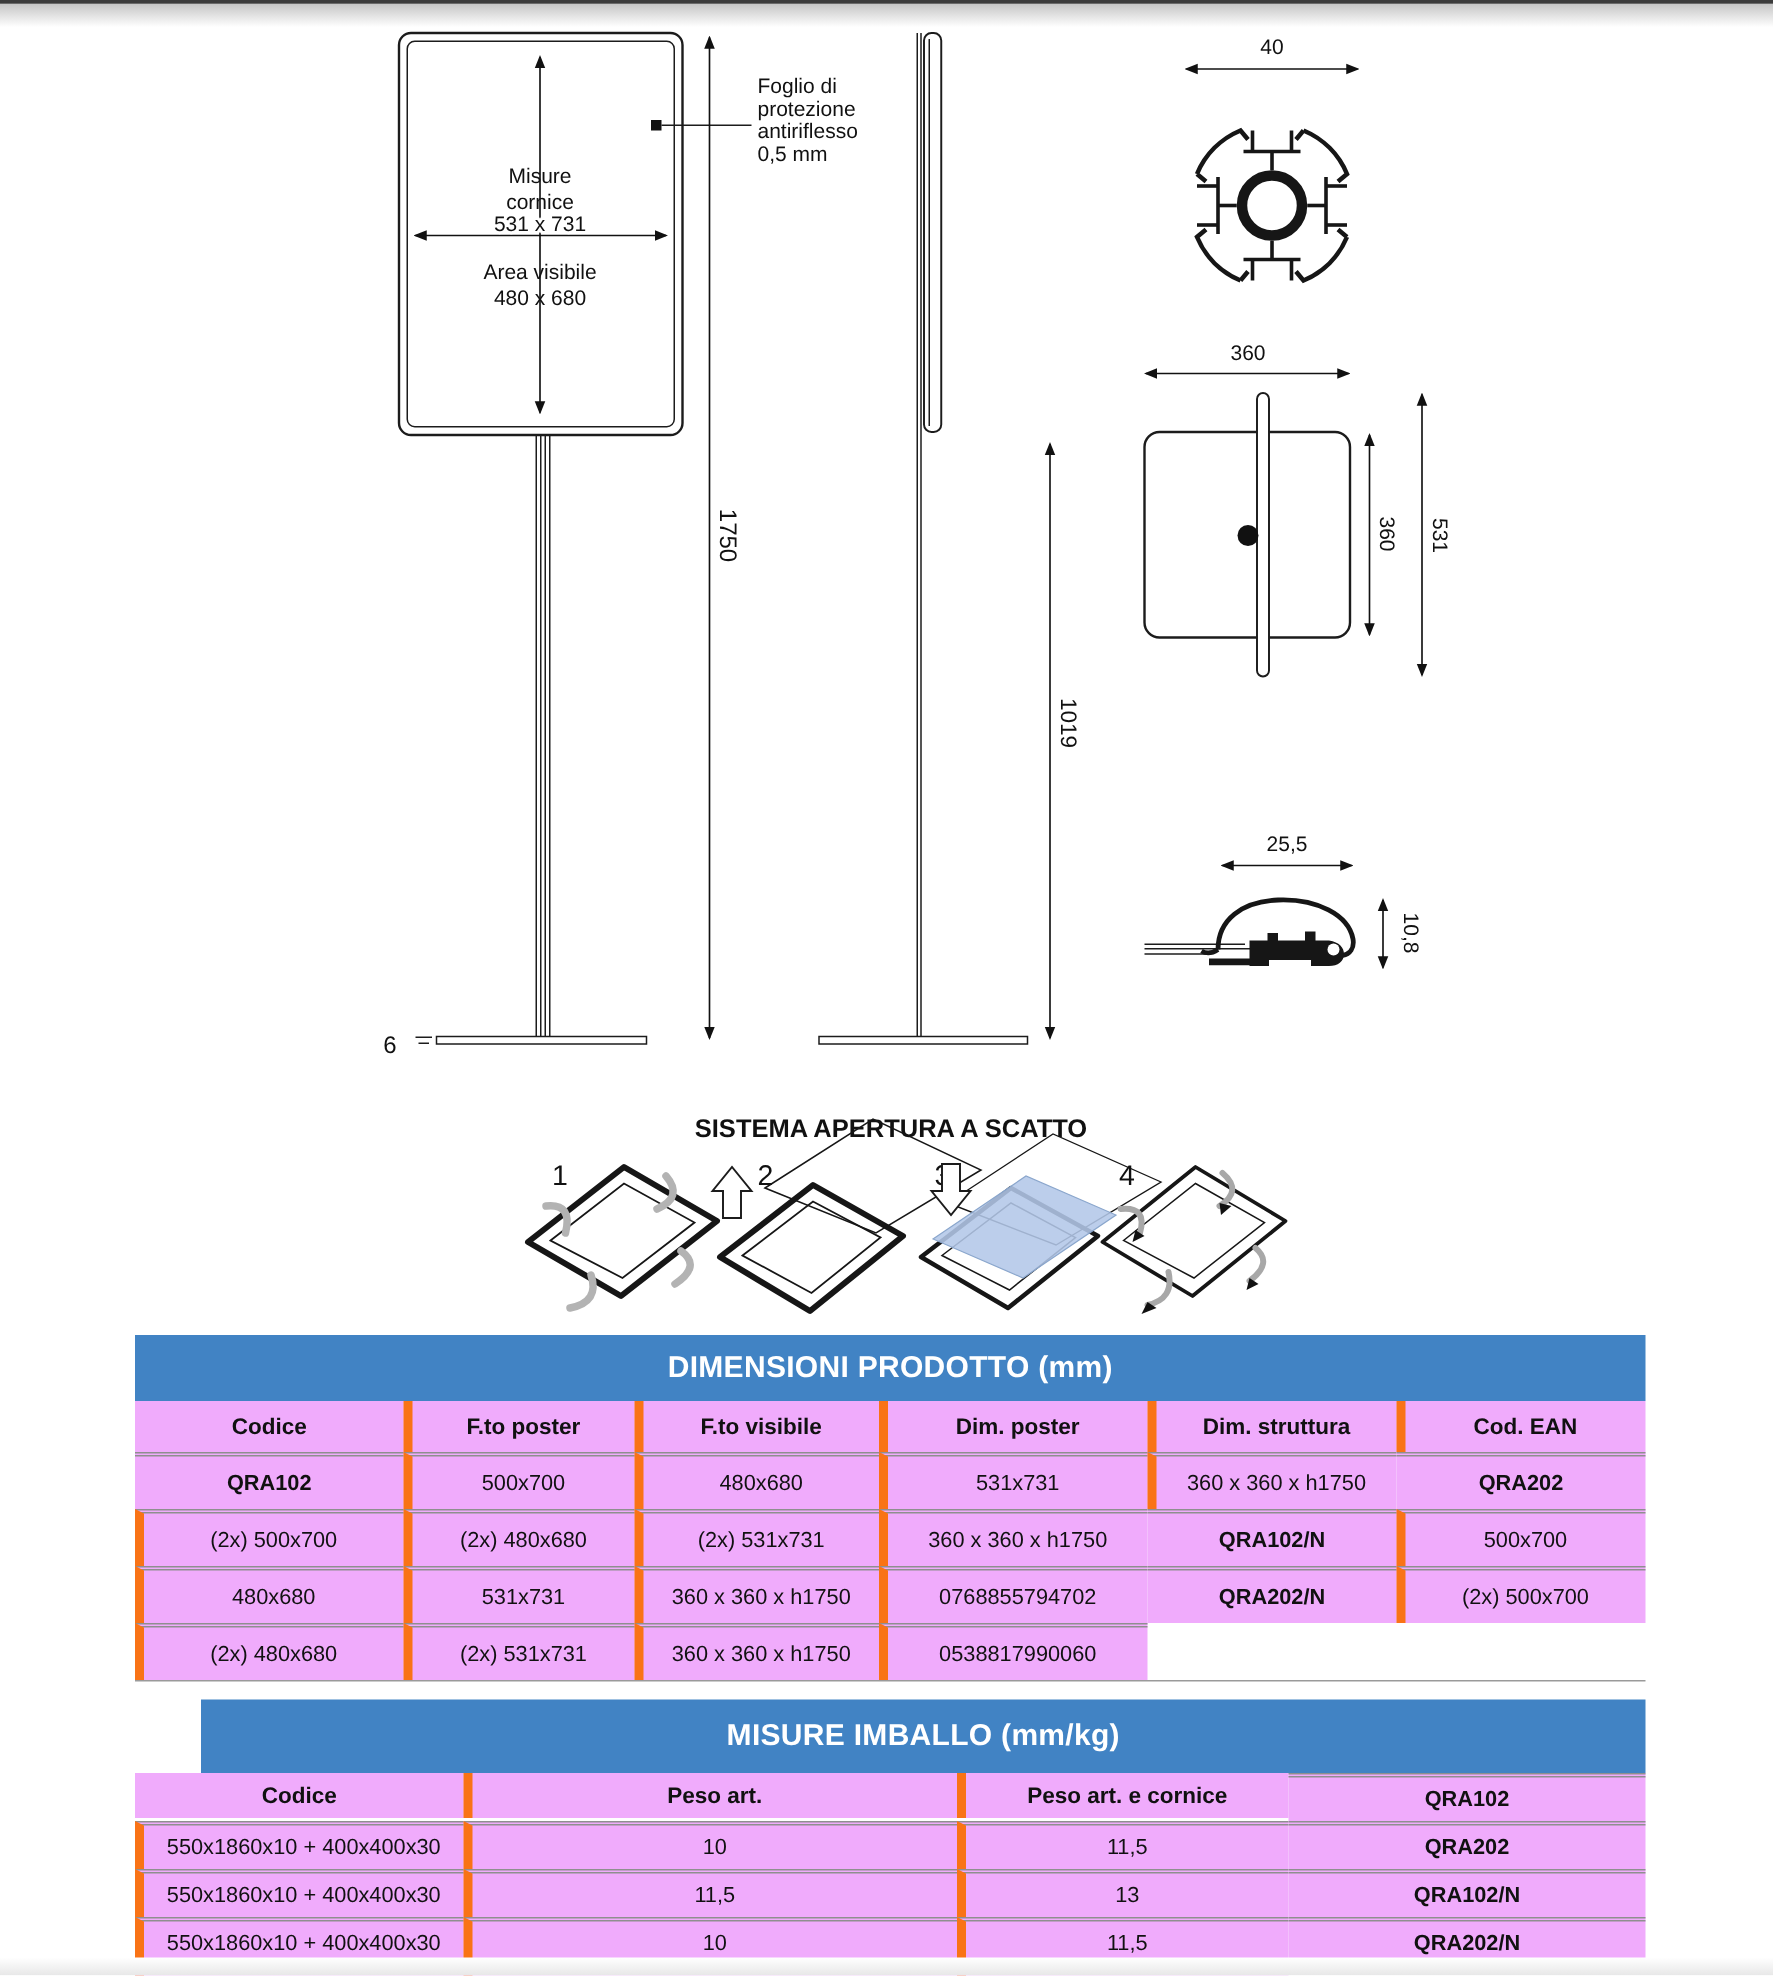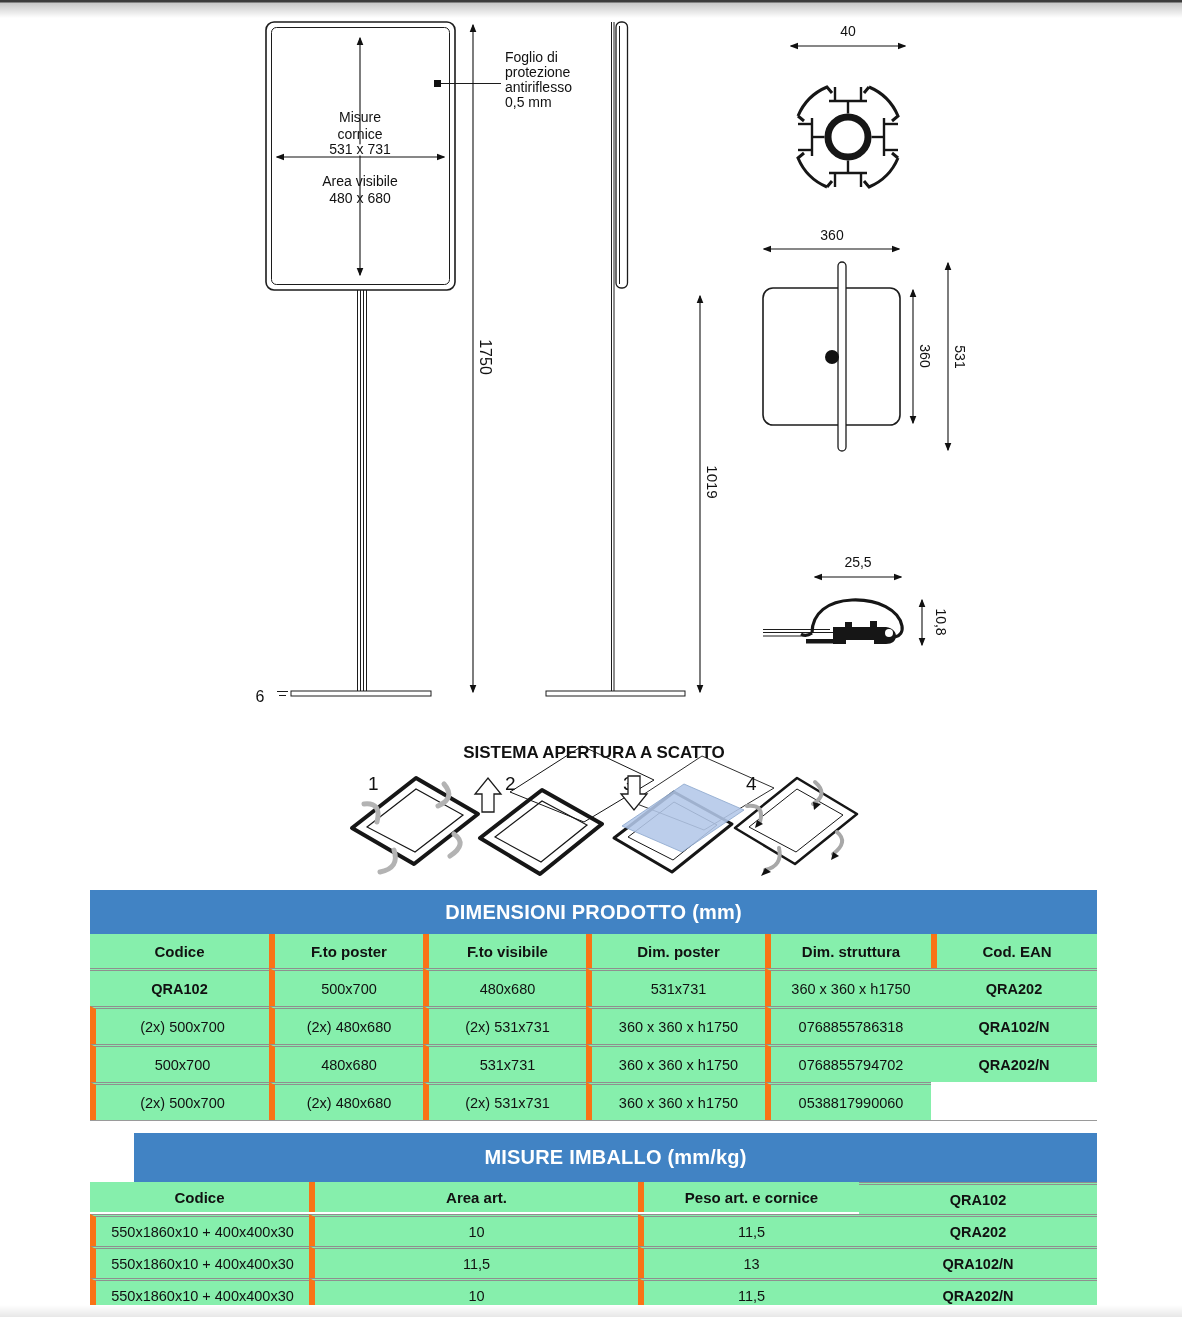--- a/index.html
+++ b/index.html
@@ -24,21 +24,21 @@
   .blockarrow{stroke:#1c1c1c;stroke-width:1.3;fill:#fff;}
   .stepnum{font-size:19px;}
   
   .tbl{position:absolute;left:90px;width:1007px;border-bottom:1px solid #9a9a9a;}
   .tbl-title{background:#4183c4;color:#fff;font-weight:bold;text-align:center;
              font-size:20px;letter-spacing:.2px;display:flex;align-items:center;justify-content:center;}
   .t1 .tbl-title{height:44px;} .t2 .tbl-title{height:49px;margin-left:44px;}
   .grid{display:grid;}
   .t1 .grid{grid-template-columns:179px 154px 163px 179px 166px auto;}
   .t2 .grid{grid-template-columns:219px 329px 221px auto;}
-  .cell{display:flex;align-items:center;justify-content:center;font-size:14.5px;background:#86efac;}
+  .cell{display:flex;align-items:center;justify-content:center;font-size:14.5px;background:#f0abfc;}
   .t1 .cell{height:35px;} .t2 .cell{height:29px;}
   .t1 .cell.head{height:34px;} .t2 .cell.head{height:30px;}
   .cell.head{font-weight:bold;font-size:15px;}
   .cell.code{font-weight:bold;}
   .cell.bl{border-left:6px solid #f97316;}
   .cell.rt{border-top:3px double #8f8f8f;}
 </style>
 </head>
 <body>
 
@@ -222,21 +222,20 @@
       <div class="cell bl rt">500x700</div>
       <div class="cell bl rt">480x680</div>
       <div class="cell bl rt">531x731</div>
       <div class="cell bl rt">360 x 360 x h1750</div>
 
       <div class="cell code rt">QRA202</div>
       <div class="cell bl rt">(2x) 500x700</div>
       <div class="cell bl rt">(2x) 480x680</div>
       <div class="cell bl rt">(2x) 531x731</div>
       <div class="cell bl rt">360 x 360 x h1750</div>
-      <div class="cell bl rt">0768855786318</div>
 
       <div class="cell code rt">QRA102/N</div>
       <div class="cell bl rt">500x700</div>
       <div class="cell bl rt">480x680</div>
       <div class="cell bl rt">531x731</div>
       <div class="cell bl rt">360 x 360 x h1750</div>
       <div class="cell bl rt">0768855794702</div>
 
       <div class="cell code rt">QRA202/N</div>
       <div class="cell bl rt">(2x) 500x700</div>
@@ -244,21 +243,21 @@
       <div class="cell bl rt">(2x) 531x731</div>
       <div class="cell bl rt">360 x 360 x h1750</div>
       <div class="cell bl rt">0538817990060</div>
     </div>
   </div>
 
   <div class="tbl t2" style="top:1133px">
     <div class="tbl-title">MISURE IMBALLO (mm/kg)</div>
     <div class="grid">
       <div class="cell head">Codice</div>
-      <div class="cell head bl">Area art.</div>
+      <div class="cell head bl">Peso art.</div>
       <div class="cell head bl">Peso art. e cornice</div>
 
       <div class="cell code rt">QRA102</div>
       <div class="cell bl rt">550x1860x10 + 400x400x30</div>
       <div class="cell bl rt">10</div>
       <div class="cell bl rt">11,5</div>
 
       <div class="cell code rt">QRA202</div>
       <div class="cell bl rt">550x1860x10 + 400x400x30</div>
       <div class="cell bl rt">11,5</div>

